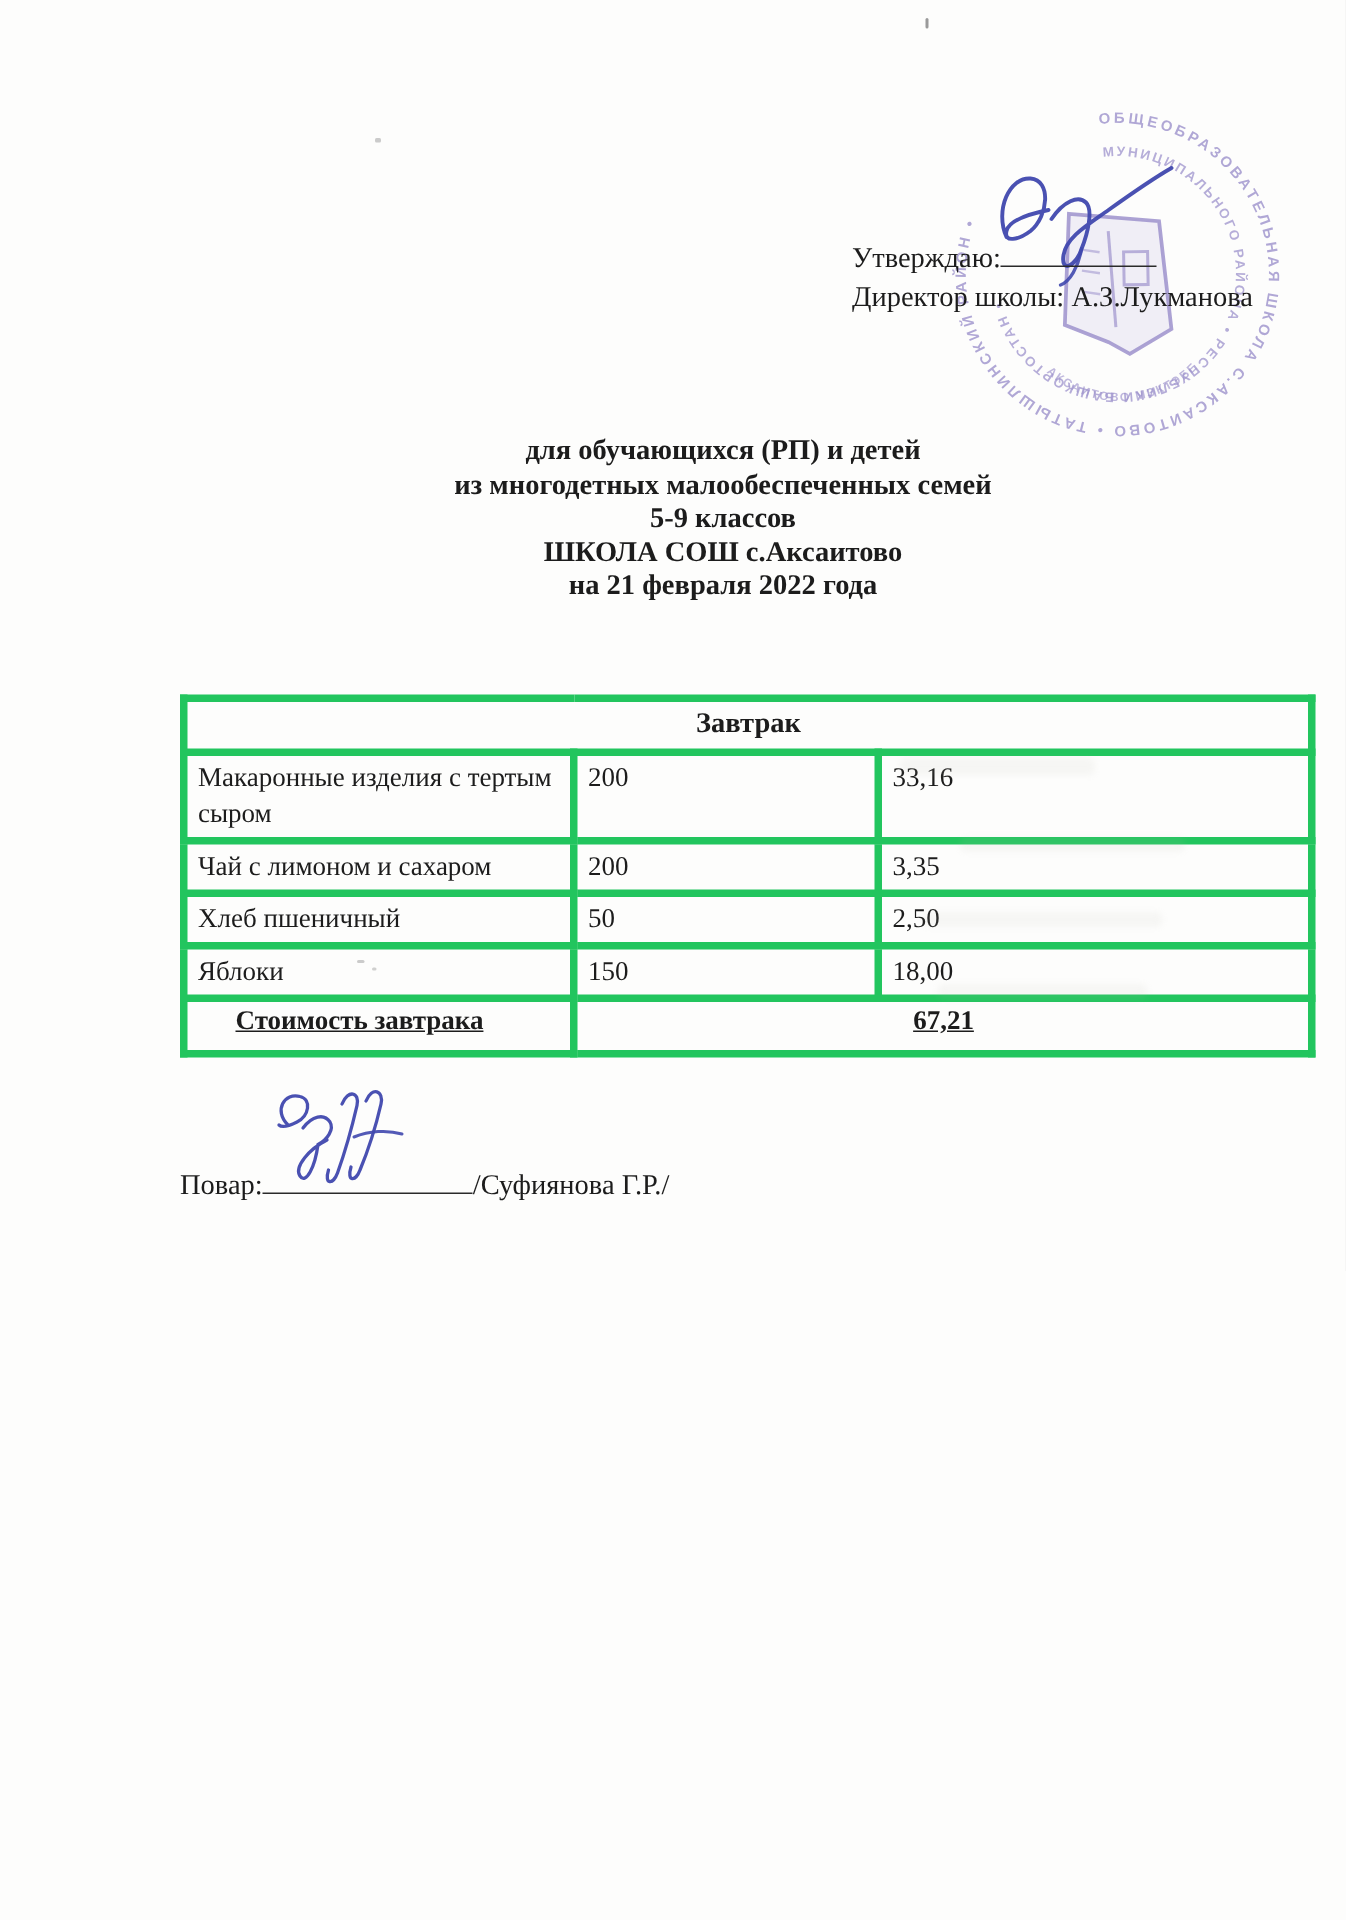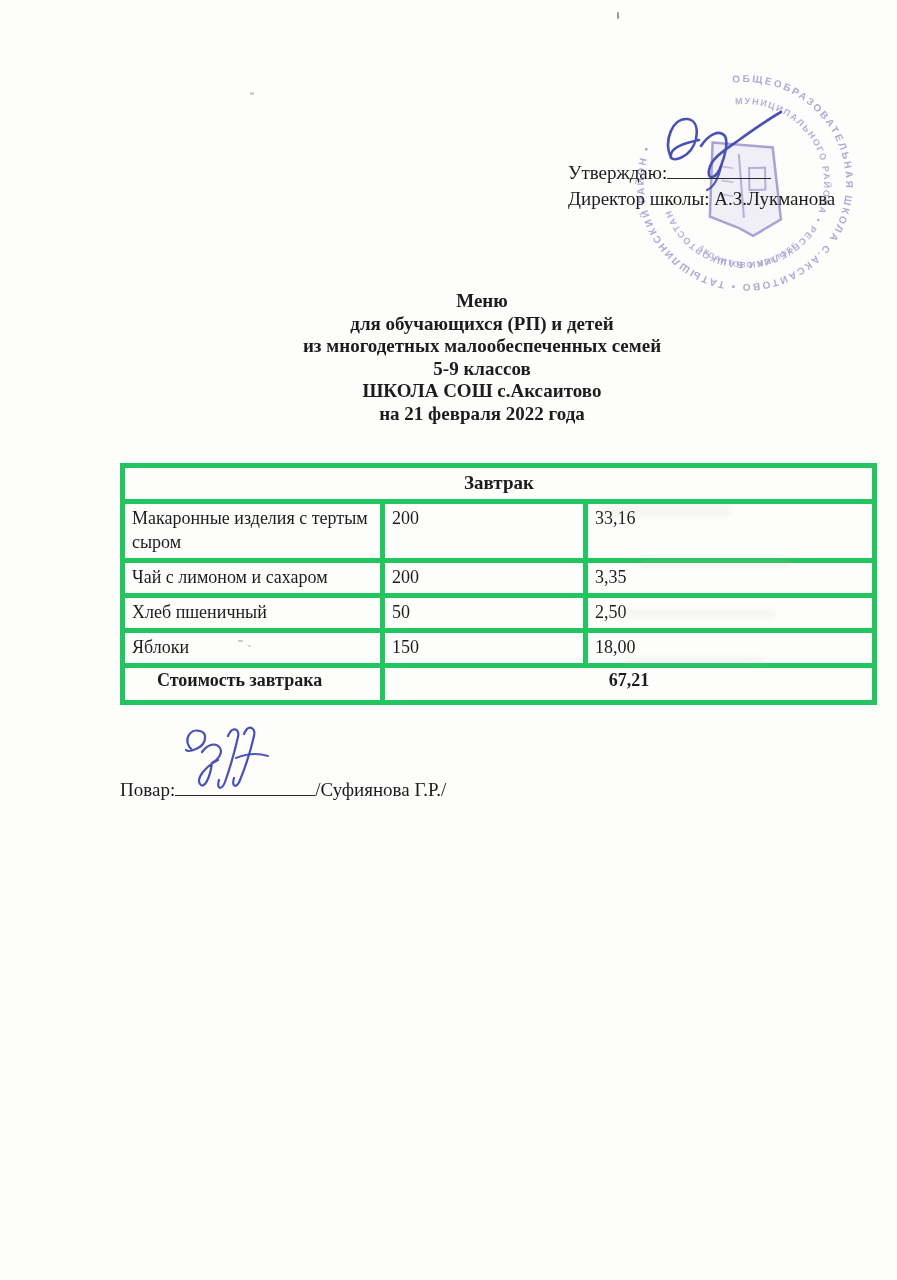--- a/index.html
+++ b/index.html
@@ -68,21 +68,21 @@
     vertical-align: top;
     line-height: 24px;
   }
   .menu-table { border: 1.5px solid #3a3a3a; }
   .menu-table .hdr td {
     text-align: center; font-weight: bold; font-size: 19px;
     height: 26px; padding-top: 3px;
   }
   .menu-table .r1 td { height: 50px; }
   .menu-table .rw td { height: 26px; }
-  .menu-table .total td { height: 30px; padding-top: 0; }
+  .menu-table .total td { height: 30px; padding-top: 0; text-decoration: underline; }
   .menu-table .total .tlabel { font-weight: bold; padding-left: 32px; }
   .menu-table .total .tvalue { font-weight: bold; text-align: center; }
 
   
   .cook {
     position: absolute; left: 120px; top: 779px;
     font-size: 19px; white-space: nowrap;
   }
   .cook .blank {
     display: inline-block; width: 140px;
@@ -134,21 +134,20 @@
     <path class="ink" stroke-width="2.6" opacity="0.95" d="M46,40 C54,28 64,24 69,29 C74,34 70,50 66,60 C62,72 52,76 54,64 C56,52 70,44 84,34 C98,24 112,14 126,6"></path>
     <path class="ink" stroke-width="2.2" opacity="0.9" d="M66,60 C64,72 58,82 52,84"></path>
   </svg>
 
   <div class="approval">
     <div><span>Утверждаю:</span><span class="blank"></span></div>
     <div>Директор школы: А.З.Лукманова</div>
   </div>
 
   <div class="title-block">
-    <div>Меню</div>
     <div>для обучающихся (РП) и детей</div>
     <div>из многодетных малообеспеченных семей</div>
     <div>5-9 классов</div>
     <div>ШКОЛА СОШ с.Аксаитово</div>
     <div>на 21 февраля  2022 года</div>
   </div>
 
   <table class="menu-table">
     <colgroup>
         <col class="c1">

